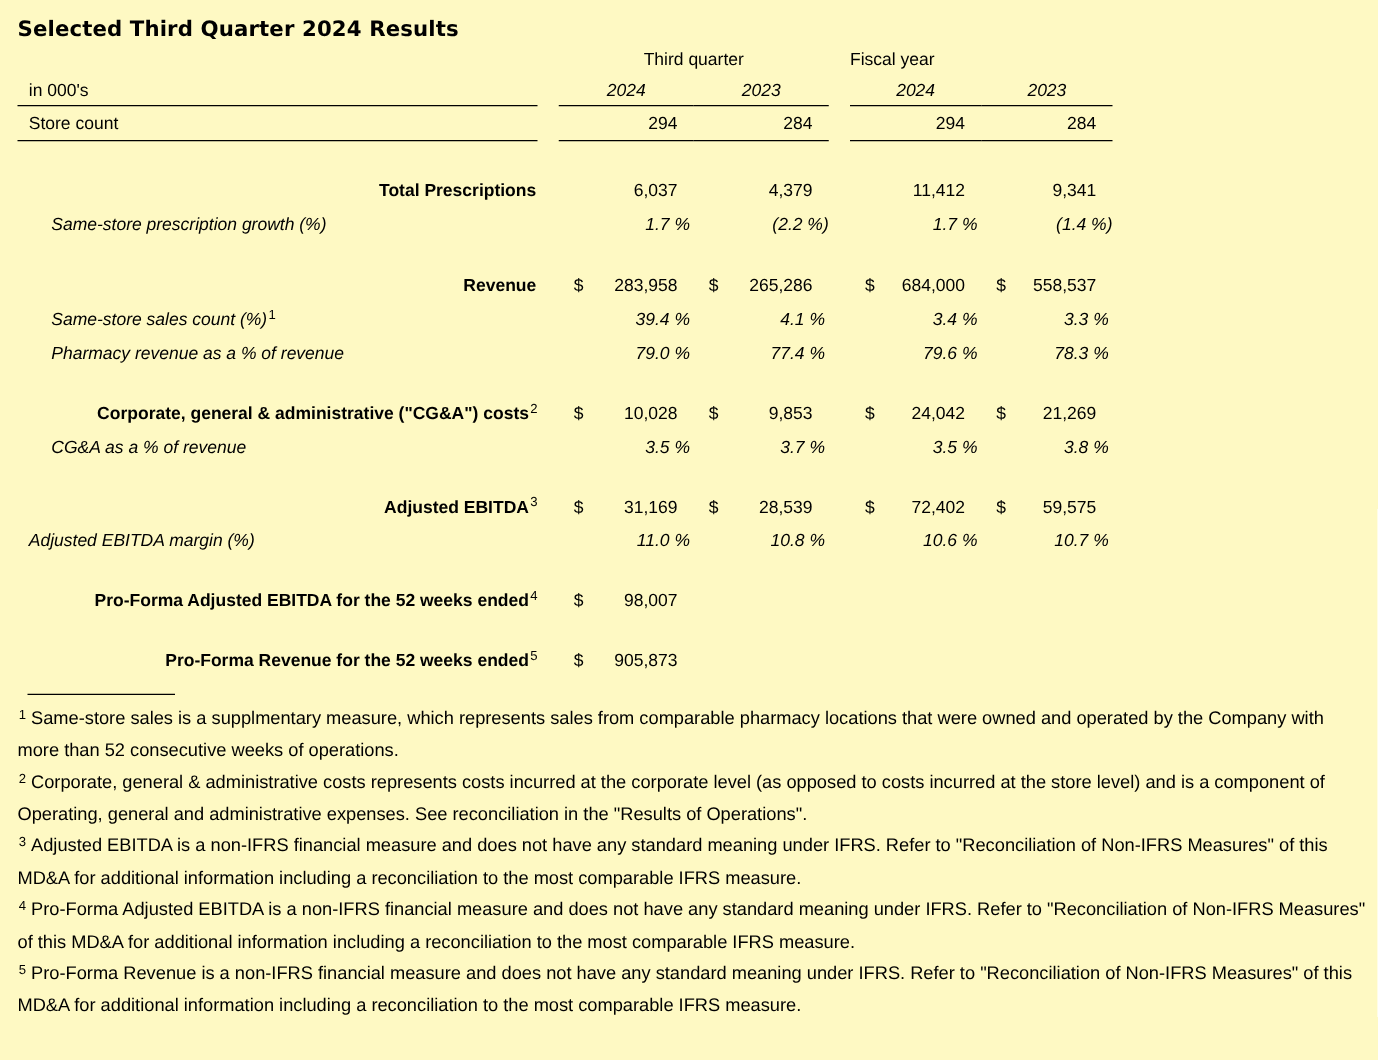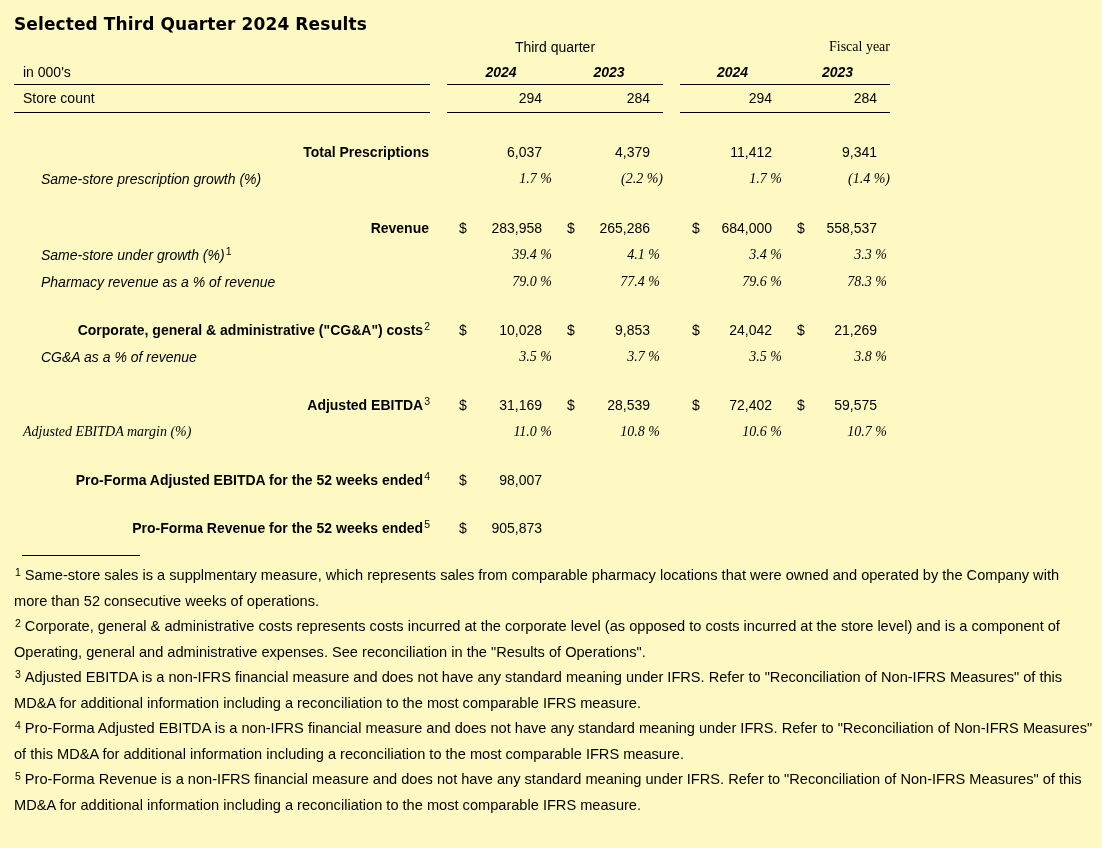--- a/index.html
+++ b/index.html
@@ -19,33 +19,33 @@
     grid-template-columns:416px 17px 108px 108px 17px 105px 105px;
     align-items:center;height:27px;
   }
   .trow > .lbl{grid-column:1;padding-left:9px;}
   .trow > .v1{grid-column:3;}
   .trow > .v2{grid-column:4;}
   .trow > .v3{grid-column:6;}
   .trow > .v4{grid-column:7;}
   .ghead{height:26px;}
   .ghead .gh-q{grid-column:3 / span 2;text-align:center;}
-  .ghead .gh-f{grid-column:6 / span 2;text-align:right;font-family:Liberation Serif, serif;}
+  .ghead .gh-f{grid-column:6 / span 2;text-align:left;}
   .yrow{height:24px;}
   .srow{height:28px;}
   .rule > div{border-bottom:1.5px solid #000;height:100%;display:flex;align-items:center;}
   .rule > .year,.rule > .num{justify-content:center;}
-  .yrow .year{font-weight:bold;font-style:italic;justify-content:center !important;}
+  .yrow .year{font-weight:normal;font-style:italic;justify-content:center !important;}
   .val{display:flex;justify-content:space-between;align-items:center;padding-left:12px;padding-right:13px;height:100%;}
   .srow .val,.num-row .val{justify-content:flex-end;}
   .pct-row .val{padding-right:3px;justify-content:flex-end;}
   .hang{padding-right:0 !important;}
   .b{font-weight:bold;text-align:right;}
   .it{font-style:italic;padding-left:27px !important;}
-  .it0{font-style:italic;font-family:Liberation Serif, serif;}
+  .it0{font-style:italic;}
   .mt26{margin-top:26px;}
   .mt22{margin-top:22px;}
   .mt21{margin-top:21px;}
   sup{
     font-size:10.5px;font-style:normal;font-weight:normal;
     vertical-align:baseline;position:relative;top:-5px;margin-left:1px;
   }
   .fnsep{border:0;border-top:1px solid #000;width:118px;margin:14px 0 0 8px;}
   .footnotes{margin-top:7px;width:1080px;font-size:14.6px;line-height:25px;}
   .footnotes p{margin:0;}
@@ -140,21 +140,21 @@
           <span class="cur">$</span>
           <span>684,000</span>
         </div>
       <div class="v4 val">
           <span class="cur">$</span>
           <span>558,537</span>
         </div>
     </div>
 
     <div class="trow pct-row">
-      <div class="lbl it"><span>Same-store under growth (%)</span><sup>1</sup></div>
+      <div class="lbl it"><span>Same-store sales count (%)</span><sup>1</sup></div>
       <div class="v1 val it0">
           <span>39.4 %</span>
         </div>
       <div class="v2 val it0">
           <span>4.1 %</span>
         </div>
       <div class="v3 val it0">
           <span>3.4 %</span>
         </div>
       <div class="v4 val it0">

